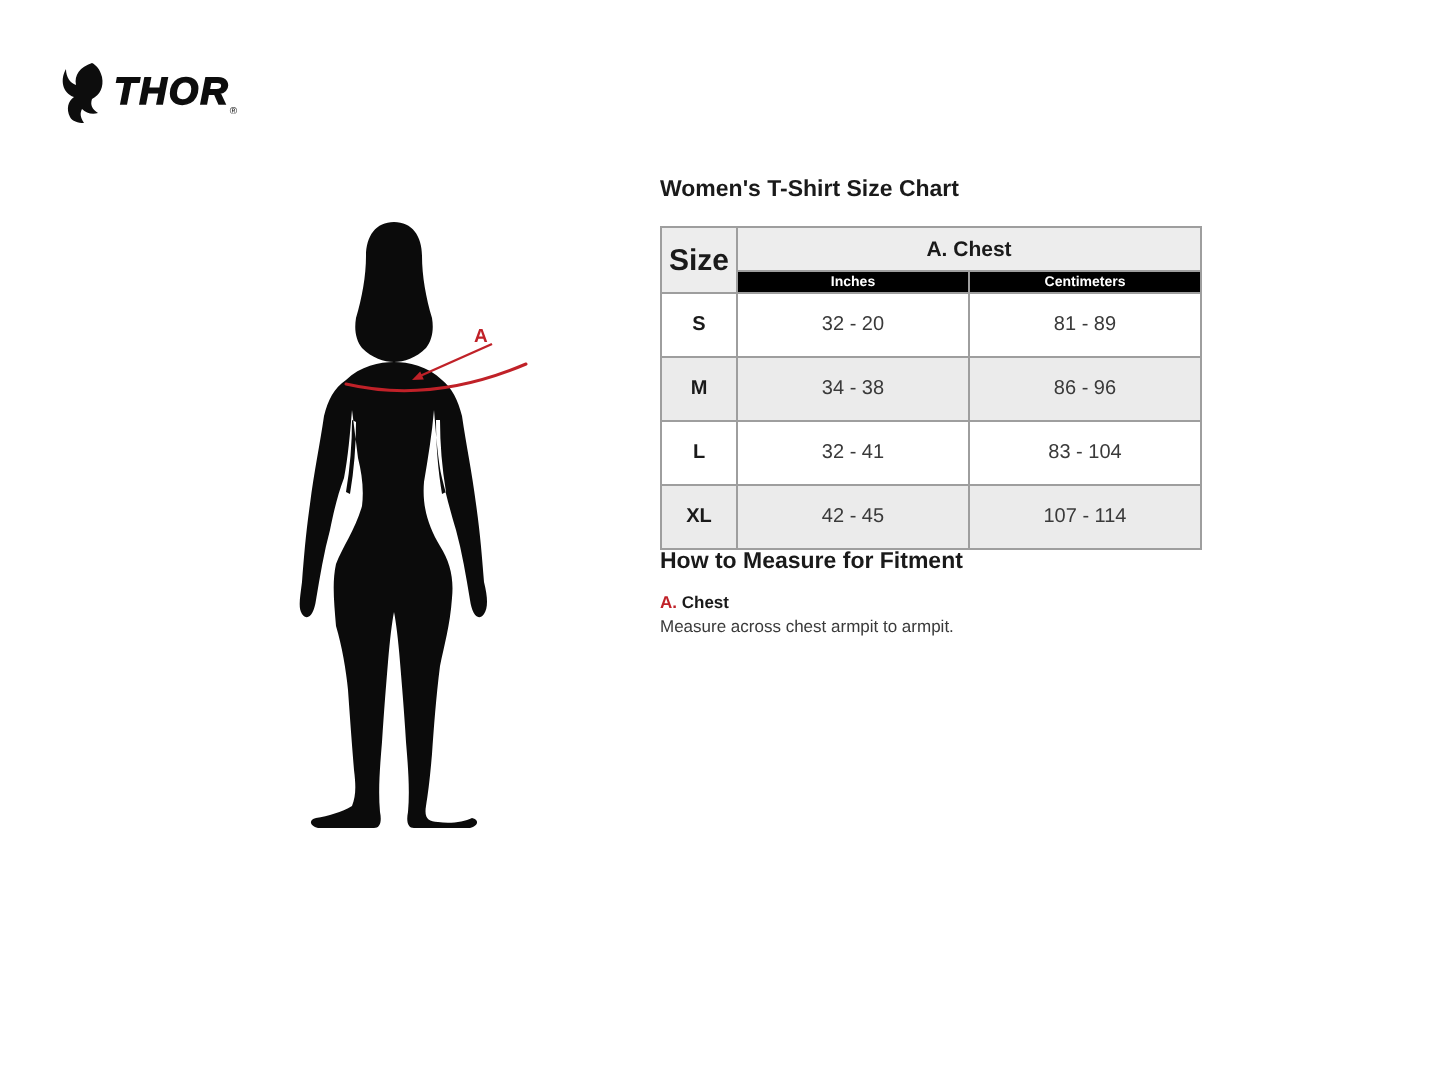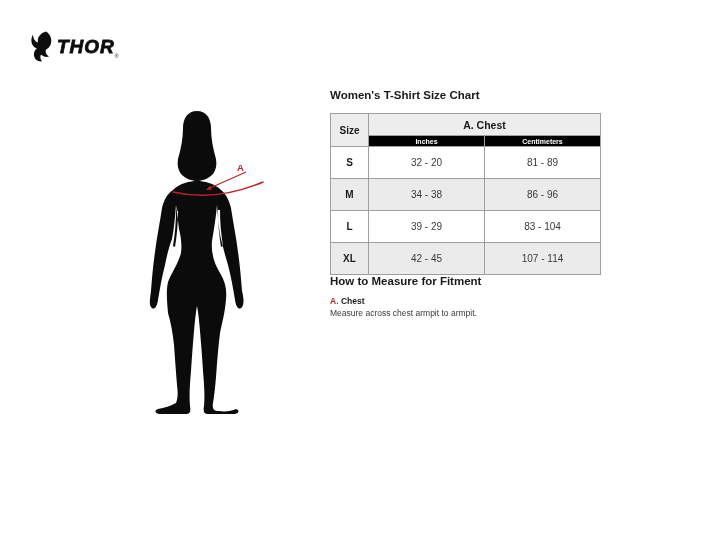--- a/index.html
+++ b/index.html
@@ -22,21 +22,21 @@
   .content { position:absolute; left:330px; top:88px; width:274px; }
   .page-title { font-size:11.5px; font-weight:bold; color:#1a1a1a; line-height:14px; }
 
   table.size-chart { border-collapse:collapse; width:270px; margin-top:11px;
                      table-layout:fixed; font-size:10px; }
   .size-chart th, .size-chart td { border:1px solid #9e9e9e; text-align:center; vertical-align:middle; }
   .col-size { width:38px; }
   .col-in   { width:116px; }
   .col-cm   { width:116px; }
   .hdr-group { height:22px; background:#ededed; font-weight:bold; font-size:10.5px; color:#1a1a1a; }
-  .hdr-size  { background:#ededed; font-weight:bold; font-size:10px; color:#1a1a1a; }
+  .hdr-size  { background:#ededed; font-weight:bold; font-size:15px; color:#1a1a1a; }
   .hdr-black { height:11px; background:#000; color:#fff; font-weight:bold; font-size:7px; padding:0; }
   .size-chart td { height:32px; color:#3a3a3a; }
   .size-chart td.size-cell { font-weight:bold; color:#1a1a1a; }
   .size-chart tr.alt td { background:#ebebeb; }
 
   .measure-heading { font-size:11.5px; font-weight:bold; color:#1a1a1a; }
   .measure-label { margin-top:9px; font-size:8.5px; font-weight:bold; color:#1a1a1a; }
   .measure-label .letter { color:#c02128; }
   .measure-text { margin-top:2px; font-size:8.5px; color:#3a3a3a; }
 
@@ -122,21 +122,21 @@
           <td>32 - 20</td>
           <td>81 - 89</td>
         </tr>
         <tr class="alt">
           <td class="size-cell">M</td>
           <td>34 - 38</td>
           <td>86 - 96</td>
         </tr>
         <tr>
           <td class="size-cell">L</td>
-          <td>39 - 29</td>
+          <td>32 - 41</td>
           <td>83 - 104</td>
         </tr>
         <tr class="alt">
           <td class="size-cell">XL</td>
           <td>42 - 45</td>
           <td>107 - 114</td>
         </tr>
       </tbody>
     </table>
 

